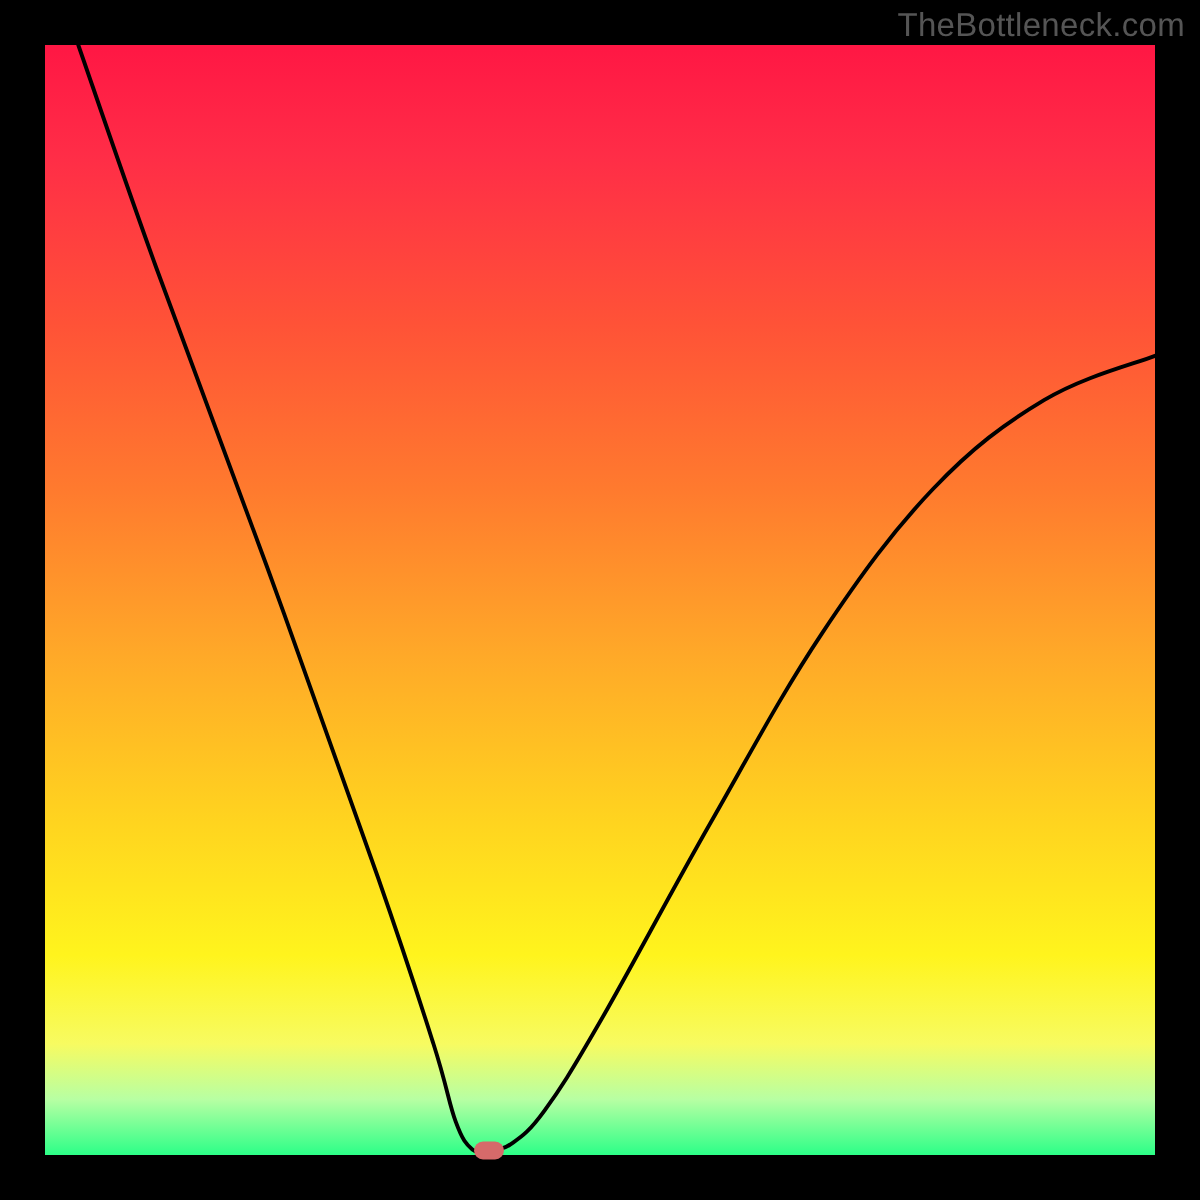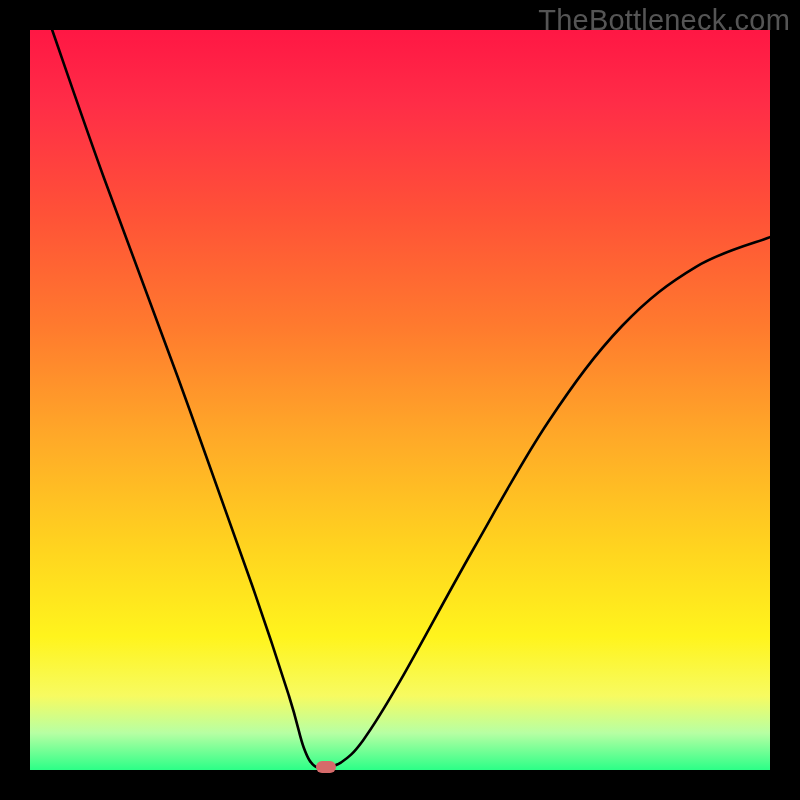--- a/index.html
+++ b/index.html
@@ -14,21 +14,21 @@
   .container {
     position: relative;
     width: 800px;
     height: 800px;
   }
   .watermark {
     position: absolute;
     top: 4px;
     right: 10px;
     color: #555;
-    font-size: 29px;
+    font-size: 22px;
     font-weight: 500;
     letter-spacing: 0.2px;
     z-index: 5;
   }
   .plot-area {
     position: absolute;
     left: 30px;
     top: 30px;
     width: 740px;
     height: 740px;

